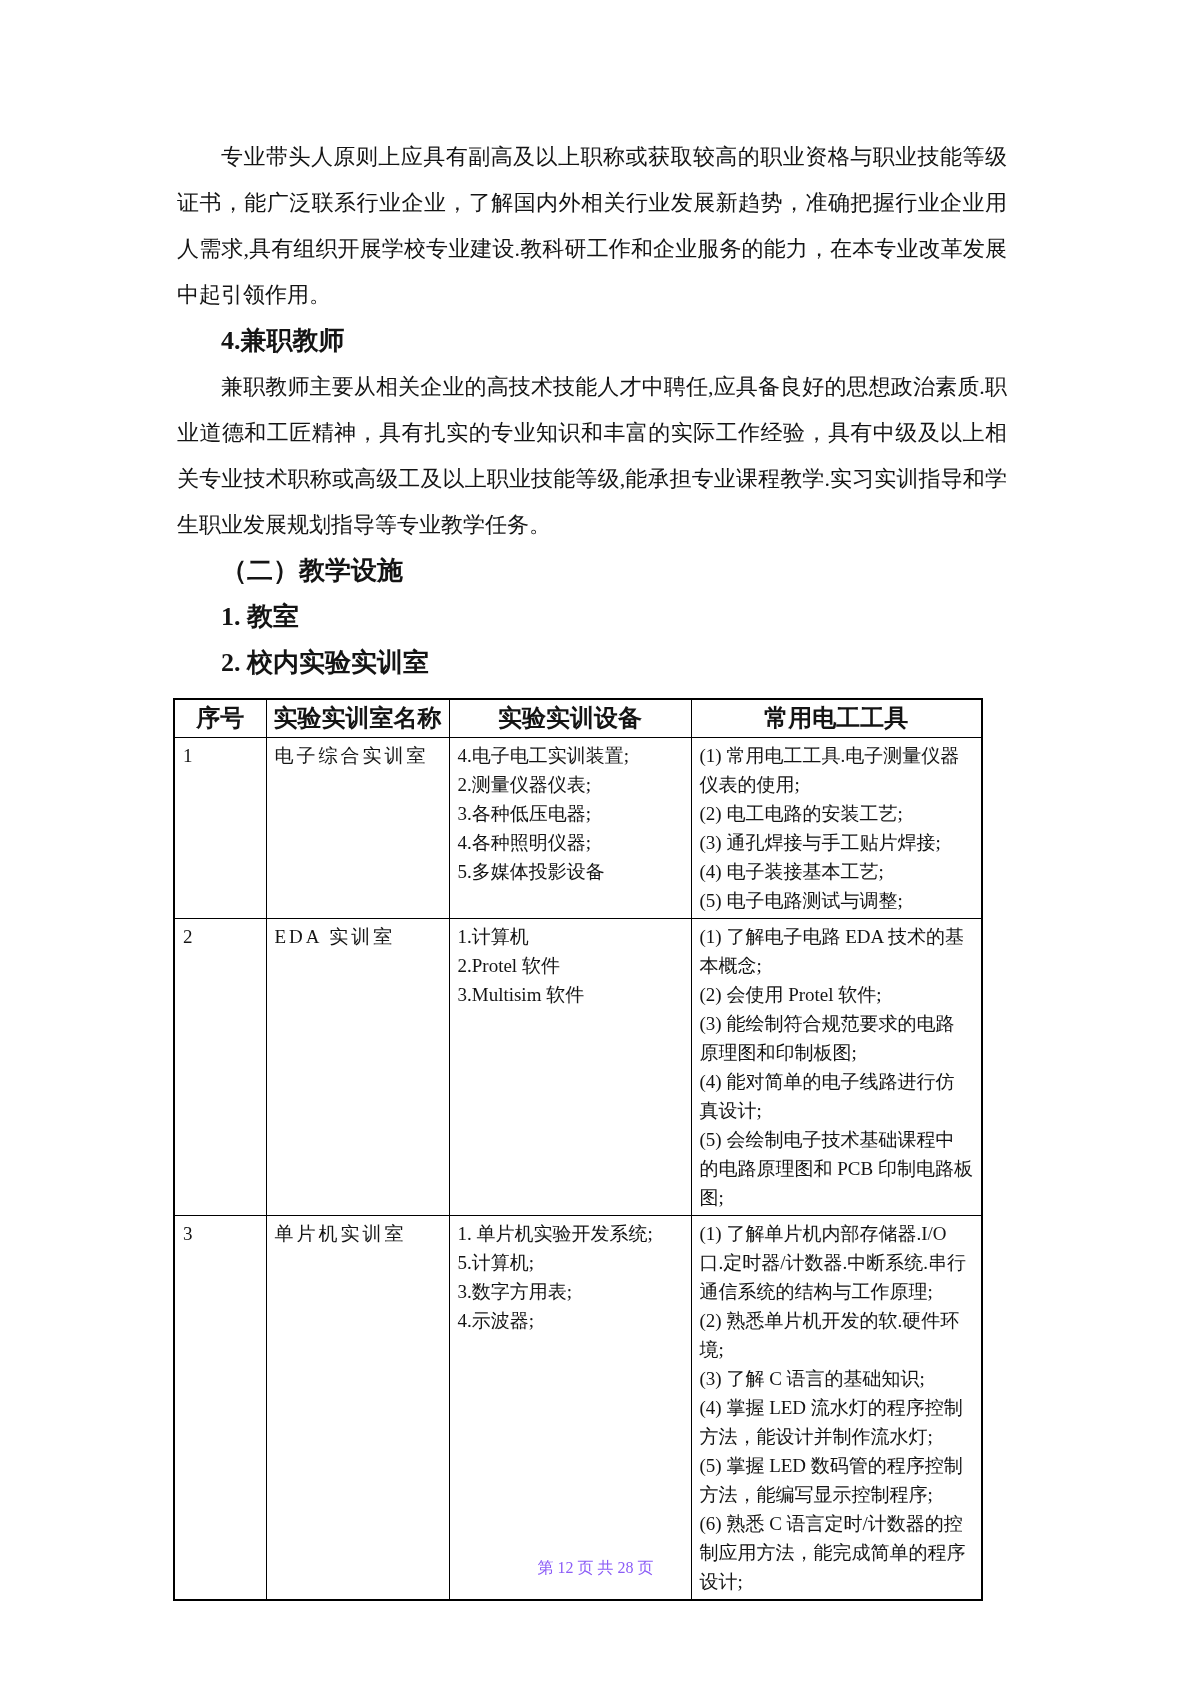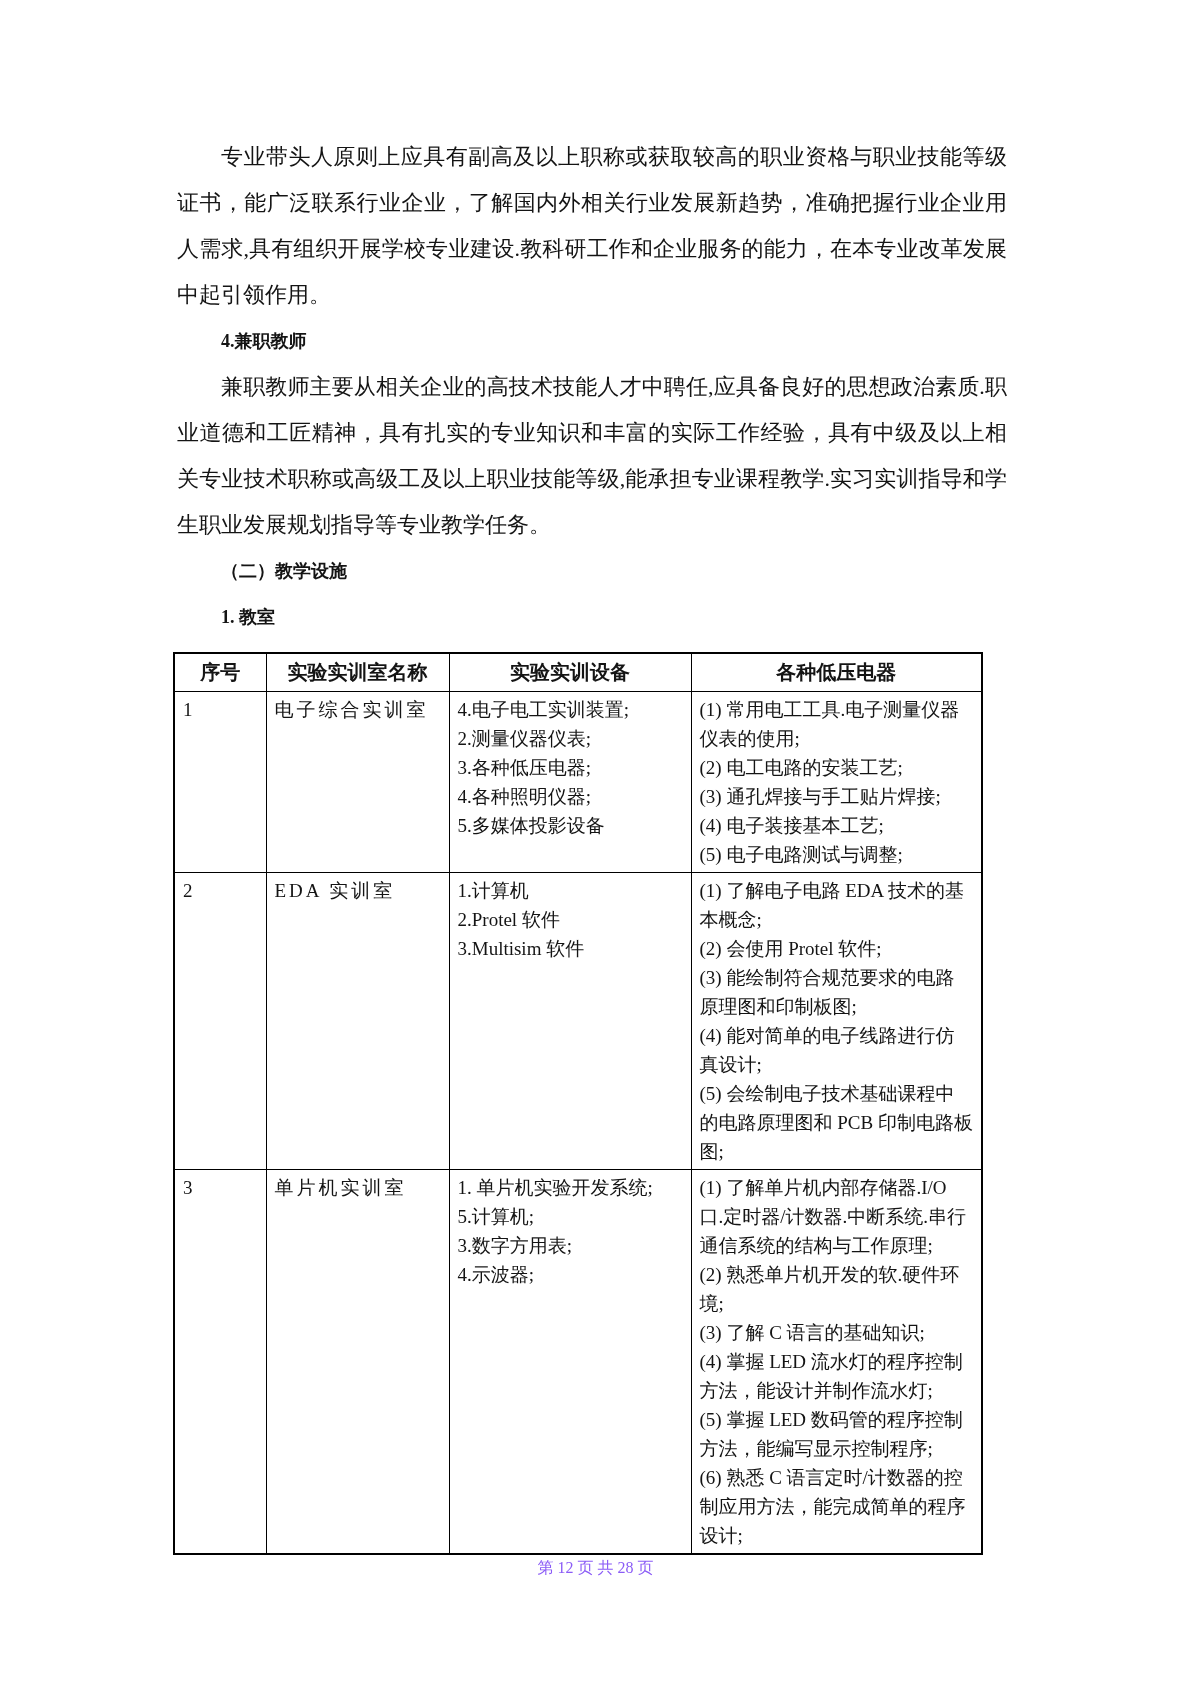--- a/index.html
+++ b/index.html
@@ -13,40 +13,40 @@
   }
   .page { position: absolute; inset: 0; background: #ffffff; text-decoration: underline; }
   .content { position: absolute; left: 177px; top: 134px; width: 830px; }
 
   .para {
     font-size: 22px; line-height: 46px;
     text-align: justify; text-indent: 44px;
     margin: 0;
   }
   .heading {
-    font-size: 18px; line-height: 46px;
+    font-size: 26px; line-height: 46px;
     font-weight: bold; text-indent: 44px;
     margin: 0;
   }
 
   table.labs {
     border-collapse: collapse; table-layout: fixed;
     width: 808px; margin-top: 12px; margin-left: -4px;
     border: 2px solid #000;
   }
   table.labs th, table.labs td {
     border: 1px solid #000;
     vertical-align: top;
     font-size: 19px; line-height: 29px;
     padding: 3px 8px;
     word-break: break-all;
   }
   table.labs th {
     font-weight: bold; text-align: center;
-    font-size: 20px; line-height: 33px; padding: 2px 16px;
+    font-size: 24px; line-height: 33px; padding: 2px 4px;
   }
   .col-no { width: 92px; }
   .col-name { width: 183px; }
   .col-dev { width: 242px; }
   .col-proj { width: 291px; }
   td.no-cell { padding-left: 12px; }
   td.name-cell { letter-spacing: 3px; }
   .line { display: block; }
 
   .footer {
@@ -64,34 +64,35 @@
 
     <p class="heading">4.兼职教师</p>
 
     <p class="para">兼职教师主要从相关企业的高技术技能人才中聘任,应具备良好的思想政治素质.职业道德和工匠精神，具有扎实的专业知识和丰富的实际工作经验，具有中级及以上相关专业技术职称或高级工及以上职业技能等级,能承担专业课程教学.实习实训指导和学生职业发展规划指导等专业教学任务。</p>
 
     <p class="heading">（二）教学设施</p>
 
     <p class="heading">1. 教室</p>
 
 
+    <p class="heading">2. 校内实验实训室</p>
 
     <table class="labs">
       <colgroup>
         <col class="col-no">
           <col class="col-name">
           <col class="col-dev">
           <col class="col-proj">
       </colgroup>
       <thead>
         <tr>
           <th>序号</th>
           <th>实验实训室名称</th>
           <th>实验实训设备</th>
-          <th>各种低压电器</th>
+          <th>常用电工工具</th>
         </tr>
       </thead>
       <tbody>
         <tr>
           <td class="no-cell">1</td>
           <td class="name-cell">电子综合实训室</td>
           <td>
             <span class="line">4.电子电工实训装置;</span>
             <span class="line">2.测量仪器仪表;</span>
             <span class="line">3.各种低压电器;</span>

